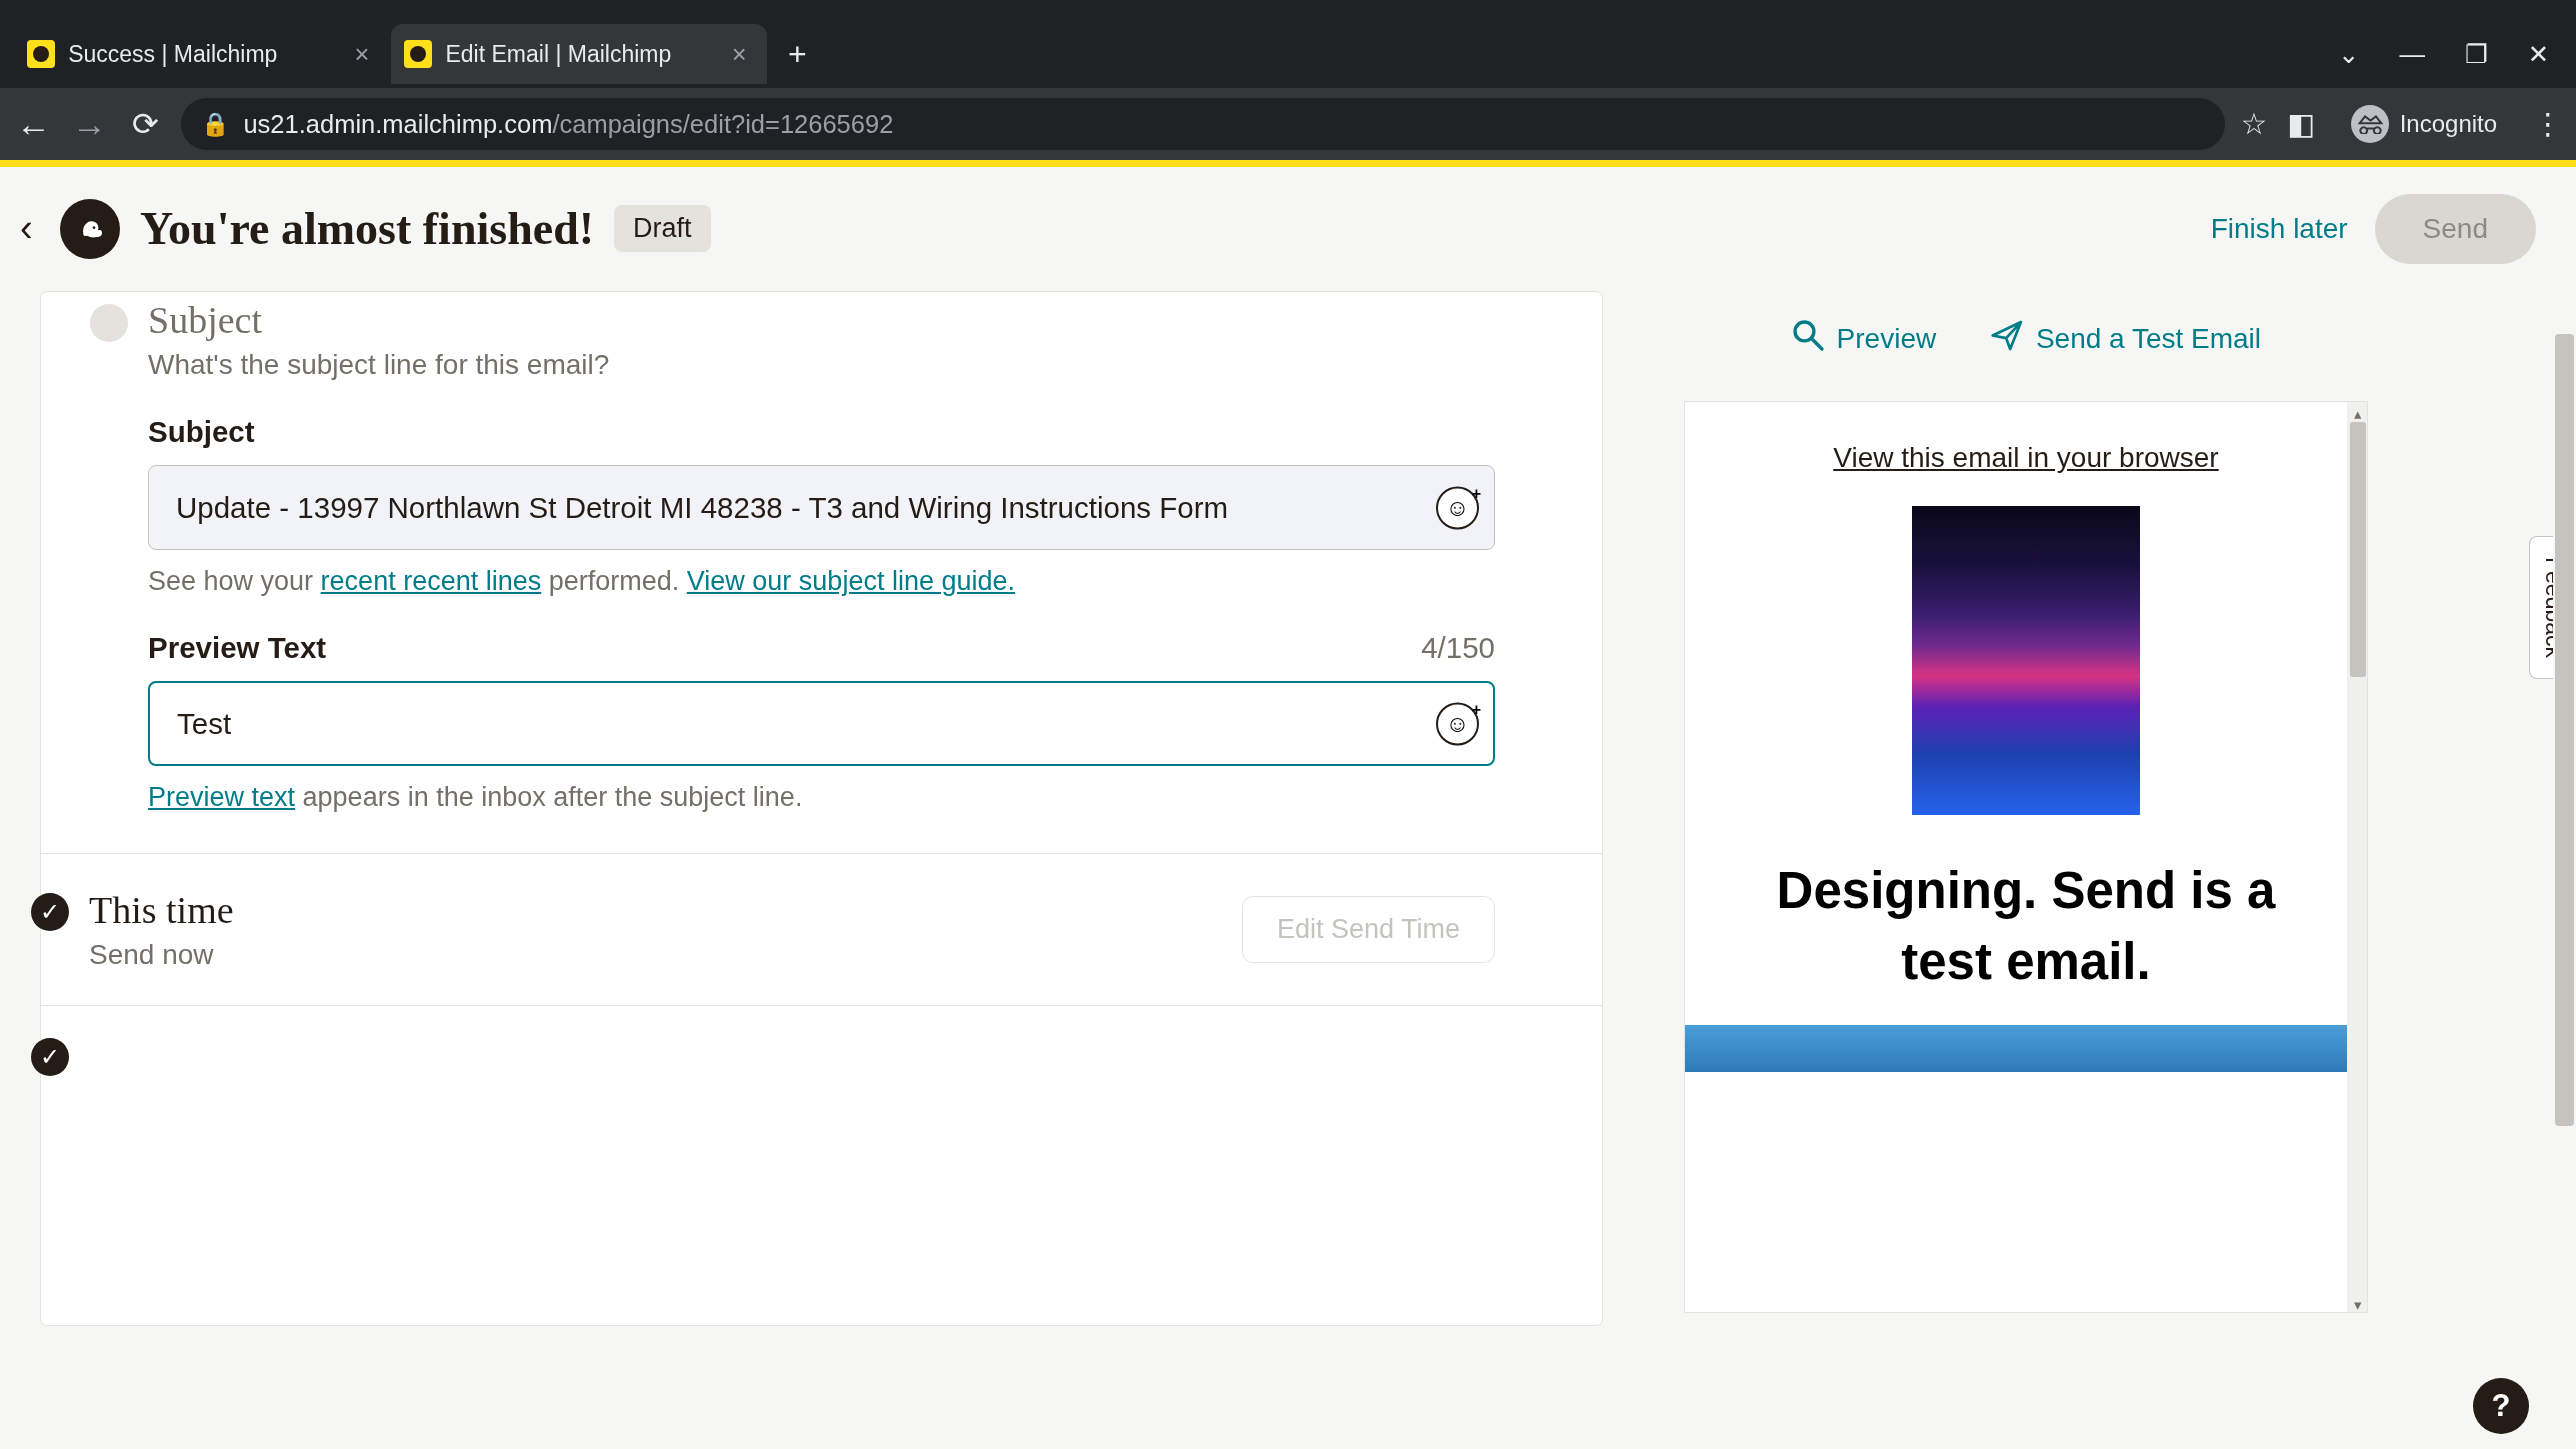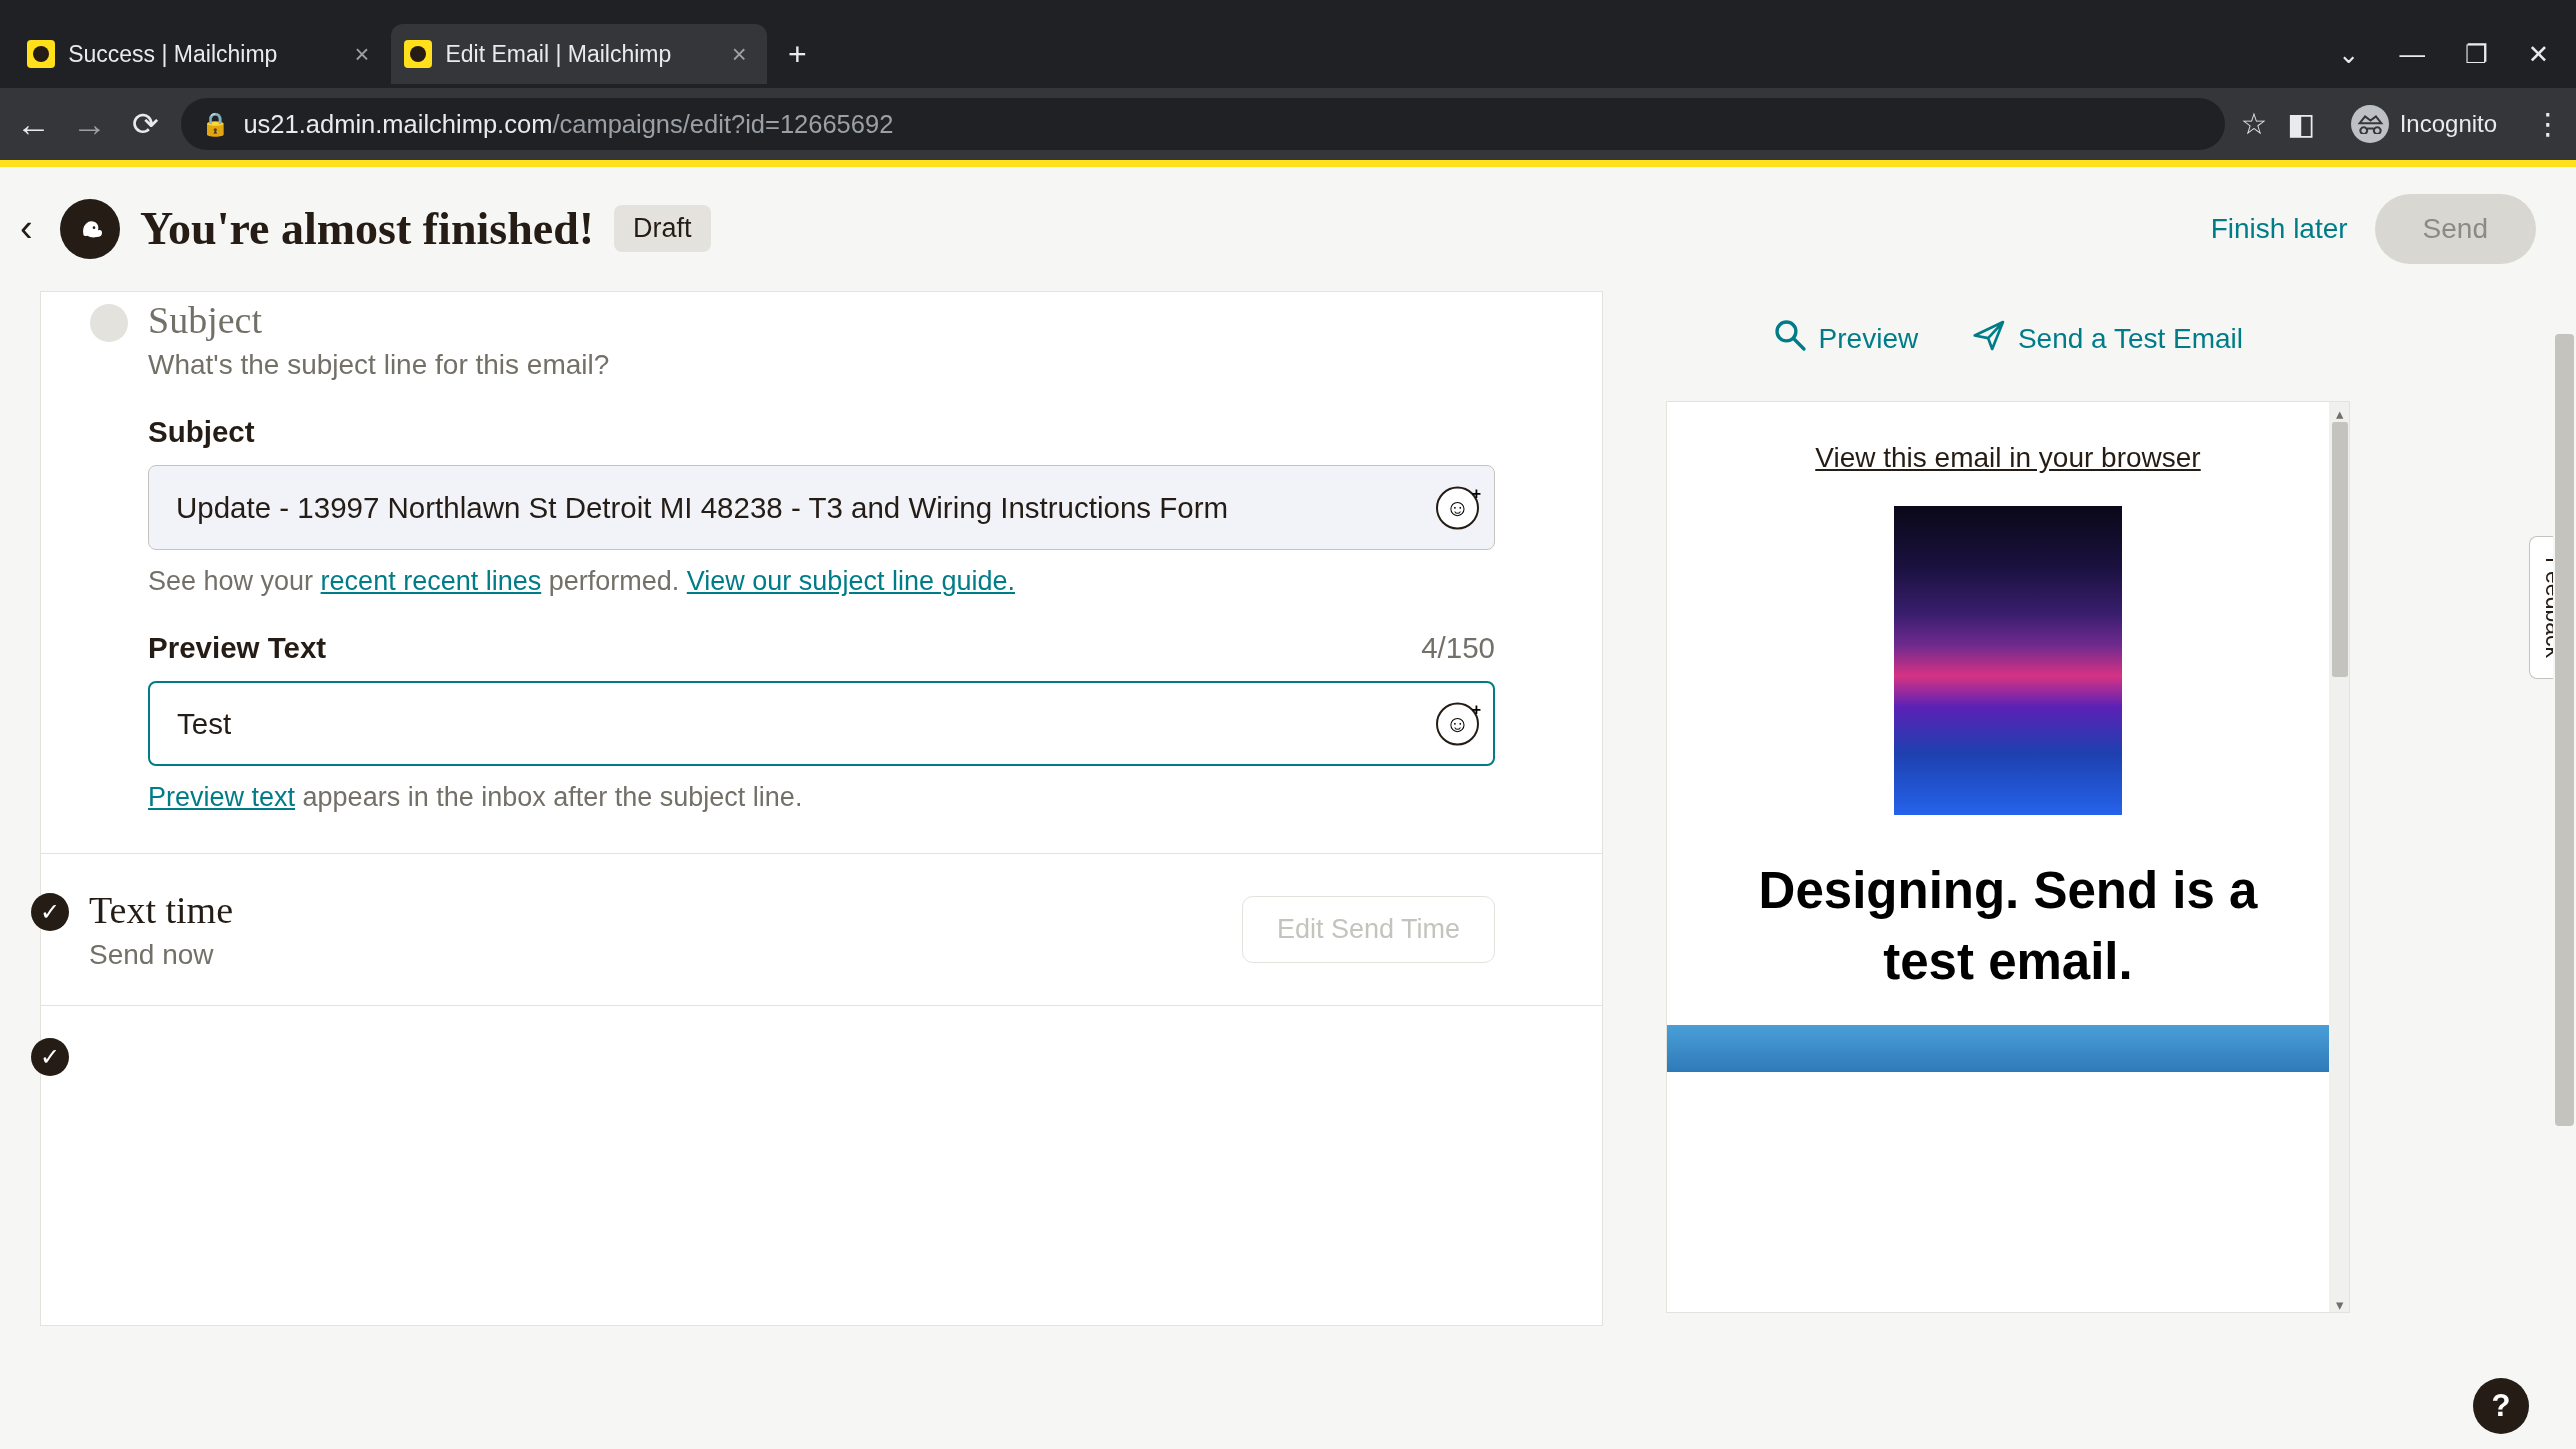--- a/index.html
+++ b/index.html
@@ -38,21 +38,21 @@
 .header-bar { display: flex; align-items: center; padding: 27px 40px 27px 20px; }
 .back-chevron { font-size: 38px; color: #241c15; cursor: pointer; width: 40px; }
 .mc-logo { width: 60px; height: 60px; background: #241c15; border-radius: 50%; margin-right: 20px; display: flex; align-items: center; justify-content: center; color: #fff; font-size: 32px; }
 .header-title { font-size: 46px; font-weight: 600; color: #241c15; font-family: Georgia, serif; }
 .draft-badge { background: #e4e2dd; color: #241c15; padding: 8px 19px; border-radius: 8px; font-size: 27px; margin-left: 20px; }
 .header-actions { margin-left: auto; display: flex; gap: 27px; align-items: center; }
 .finish-later { color: #007c89; font-size: 28px; font-weight: 500; cursor: pointer; }
 .send-btn { background: #d9d7d2; color: #8c8a85; padding: 19px 48px; border-radius: 47px; font-size: 28px; font-weight: 500; cursor: not-allowed; }
 
 .content-area { display: flex; padding: 0 40px; gap: 0; position: relative; }
-.main-panel { flex: 1; background: #fff; border: 1.3px solid #e4e2dd; border-radius: 0; padding: 0; margin-right: 36px; max-width: 1563px; }
+.main-panel { flex: 1; background: #fff; border: 1.3px solid #e4e2dd; border-radius: 7px; padding: 0; margin-right: 54px; max-width: 1563px; }
 
 .section { padding: 34px 107px 40px 107px; border-bottom: 1.3px solid #e4e2dd; }
 .section-header { display: flex; align-items: flex-start; gap: 20px; }
 .check-circle { width: 38px; height: 38px; border-radius: 50%; background: #e4e2dd; margin-left: -58px; margin-top: 5.4px; flex-shrink: 0; }
 .check-circle.done { background: #241c15; display: flex; align-items: center; justify-content: center; color: #fff; font-size: 24px; }
 .section-title { font-size: 38px; font-weight: 400; color: #737068; font-family: Georgia, serif; }
 .section-title.dark { color: #241c15; }
 .section-subtitle { font-size: 28px; color: #737068; margin-top: 6.7px; }
 
 .field-label { font-size: 29.5px; font-weight: 600; color: #241c15; margin-bottom: 16px; margin-top: 34px; display: flex; justify-content: space-between; }
@@ -207,21 +207,21 @@
         <div class="helper-text">
           <a class="helper-link">Preview text</a><span> appears in the inbox after the subject line.</span>
         </div>
 
       </div>
 
       <div class="send-time-section">
         <div class="send-time-left">
           <div class="check-circle done">✓</div>
           <div>
-            <div class="section-title dark" style="font-family:Georgia,serif;">Text time</div>
+            <div class="section-title dark" style="font-family:Georgia,serif;">This time</div>
             <div class="section-subtitle">Send now</div>
           </div>
         </div>
         <button class="edit-time-btn">Edit Send Time</button>
       </div>
 
       <div class="send-time-section" style="padding-top:27px; padding-bottom:0; border-top:1.3px solid #e4e2dd;">
         <div class="send-time-left">
           <div class="check-circle done">✓</div>
         </div>

